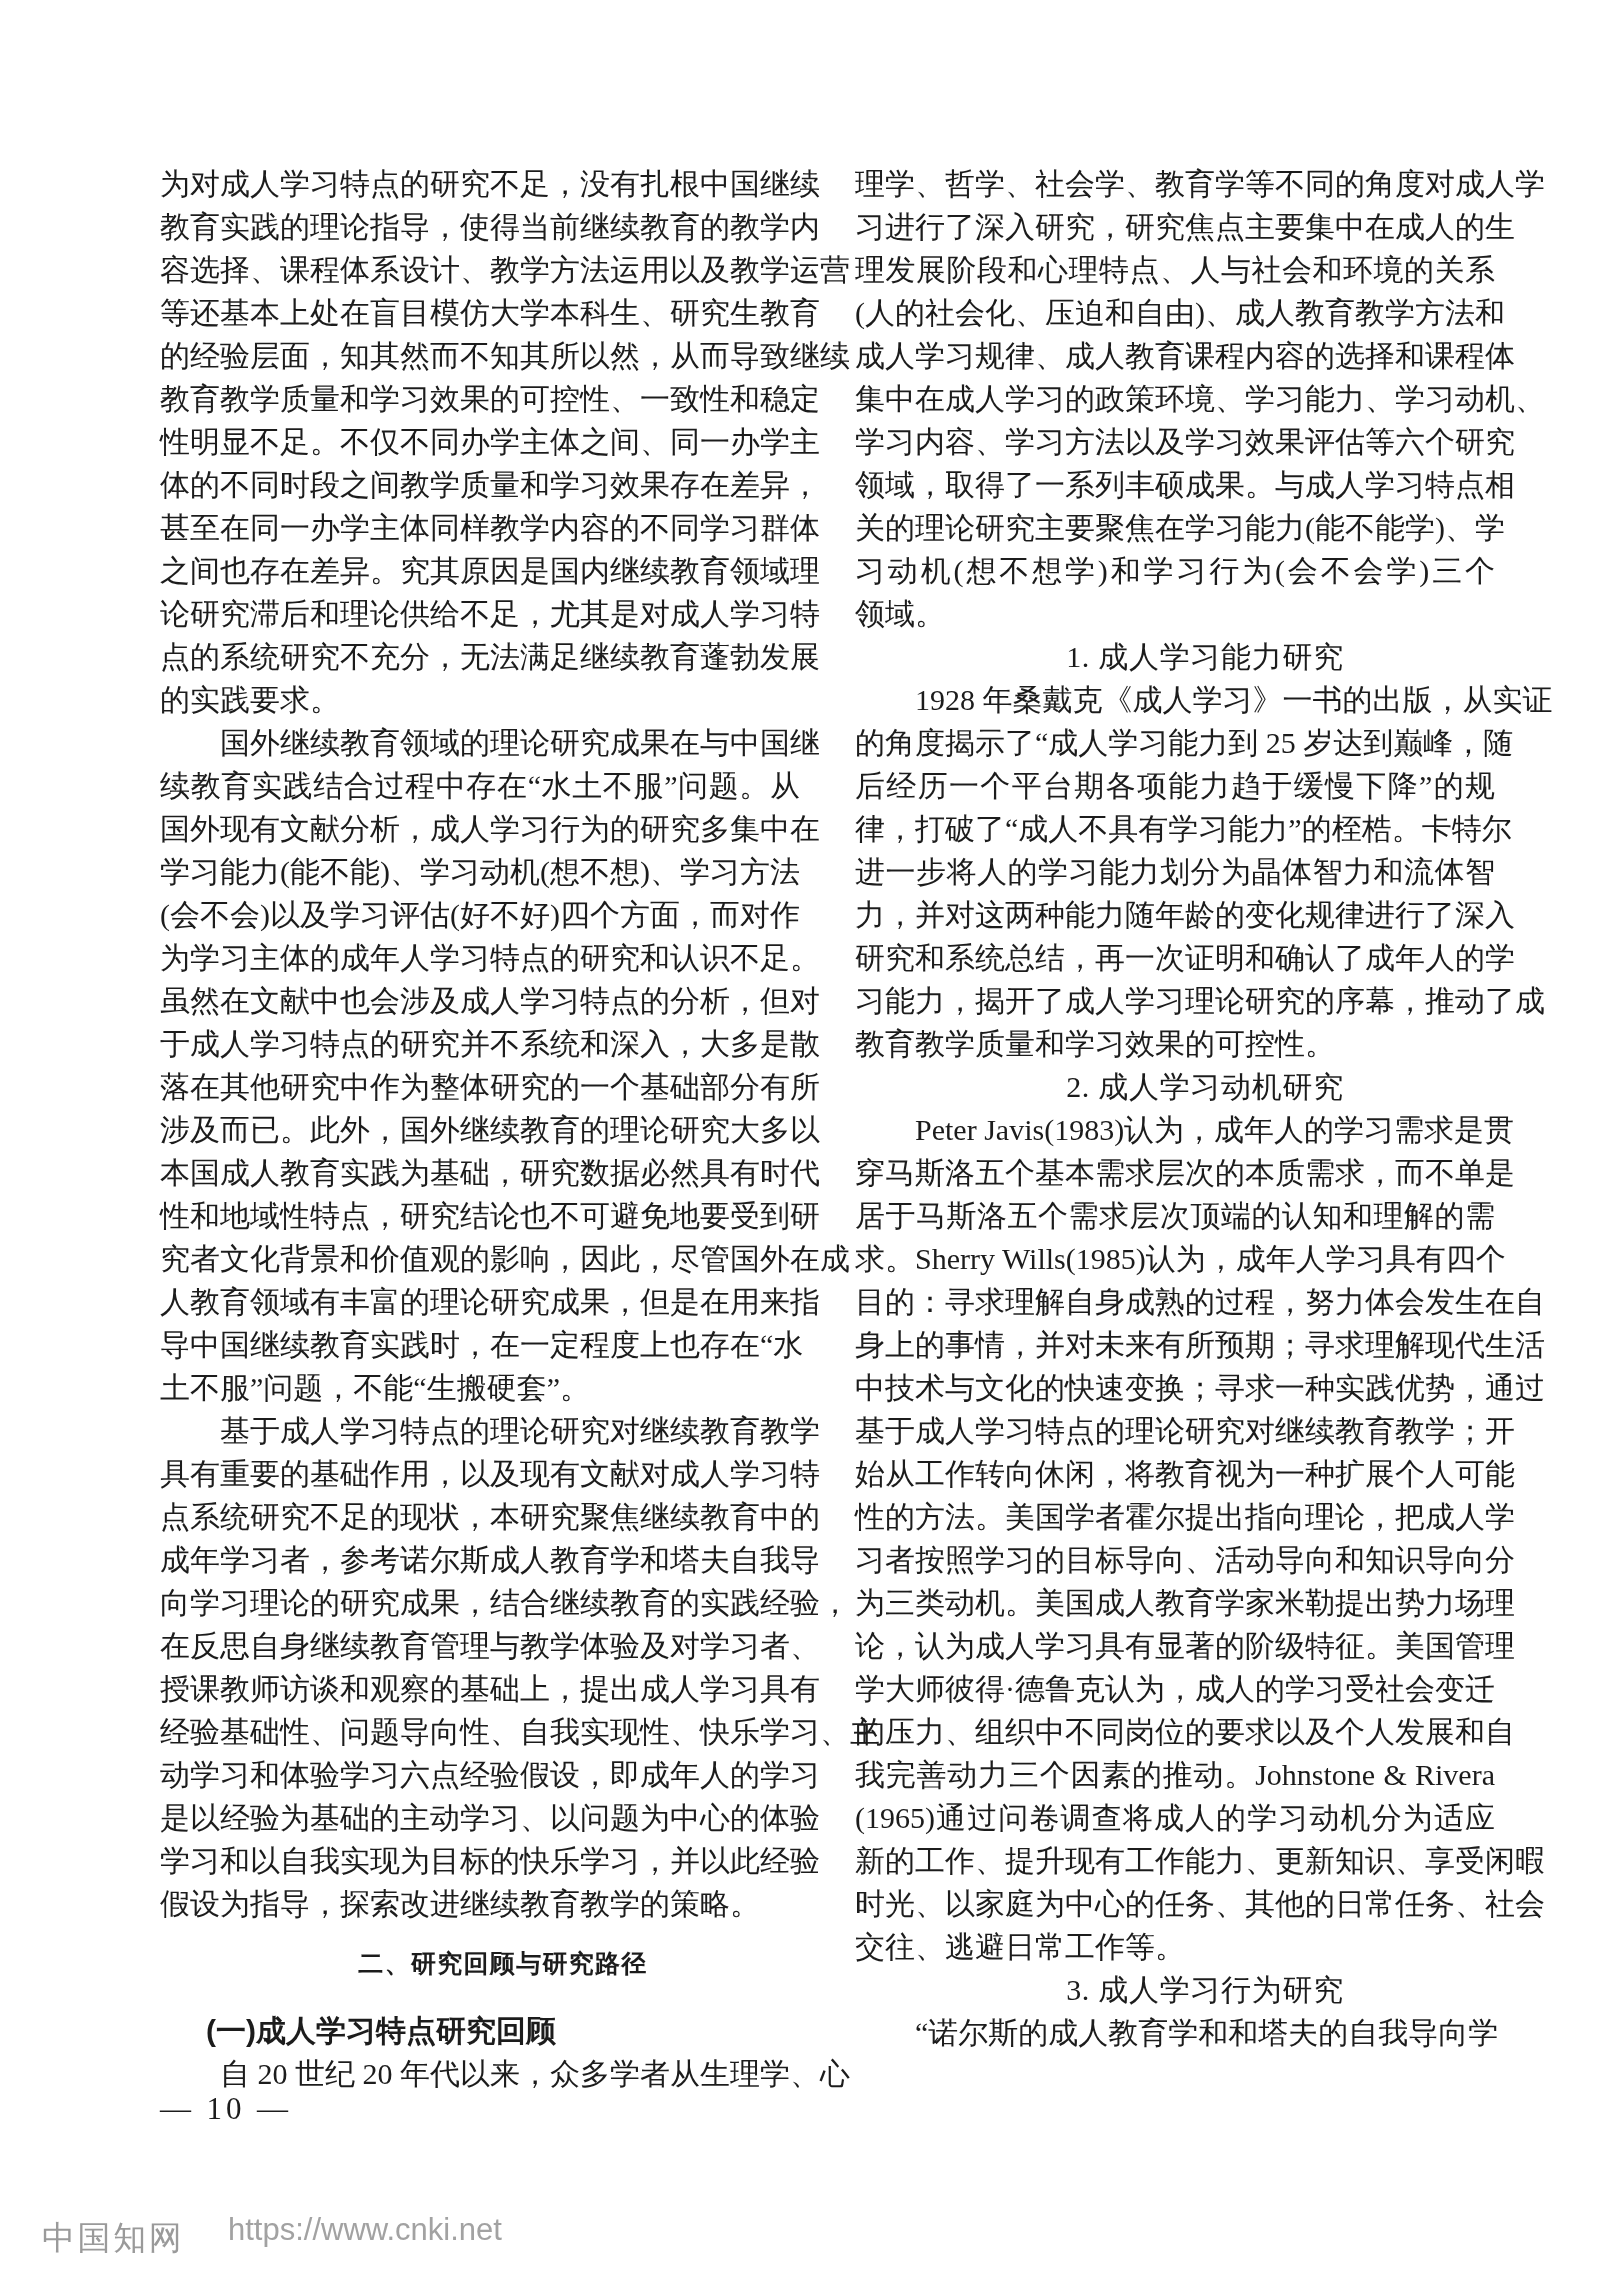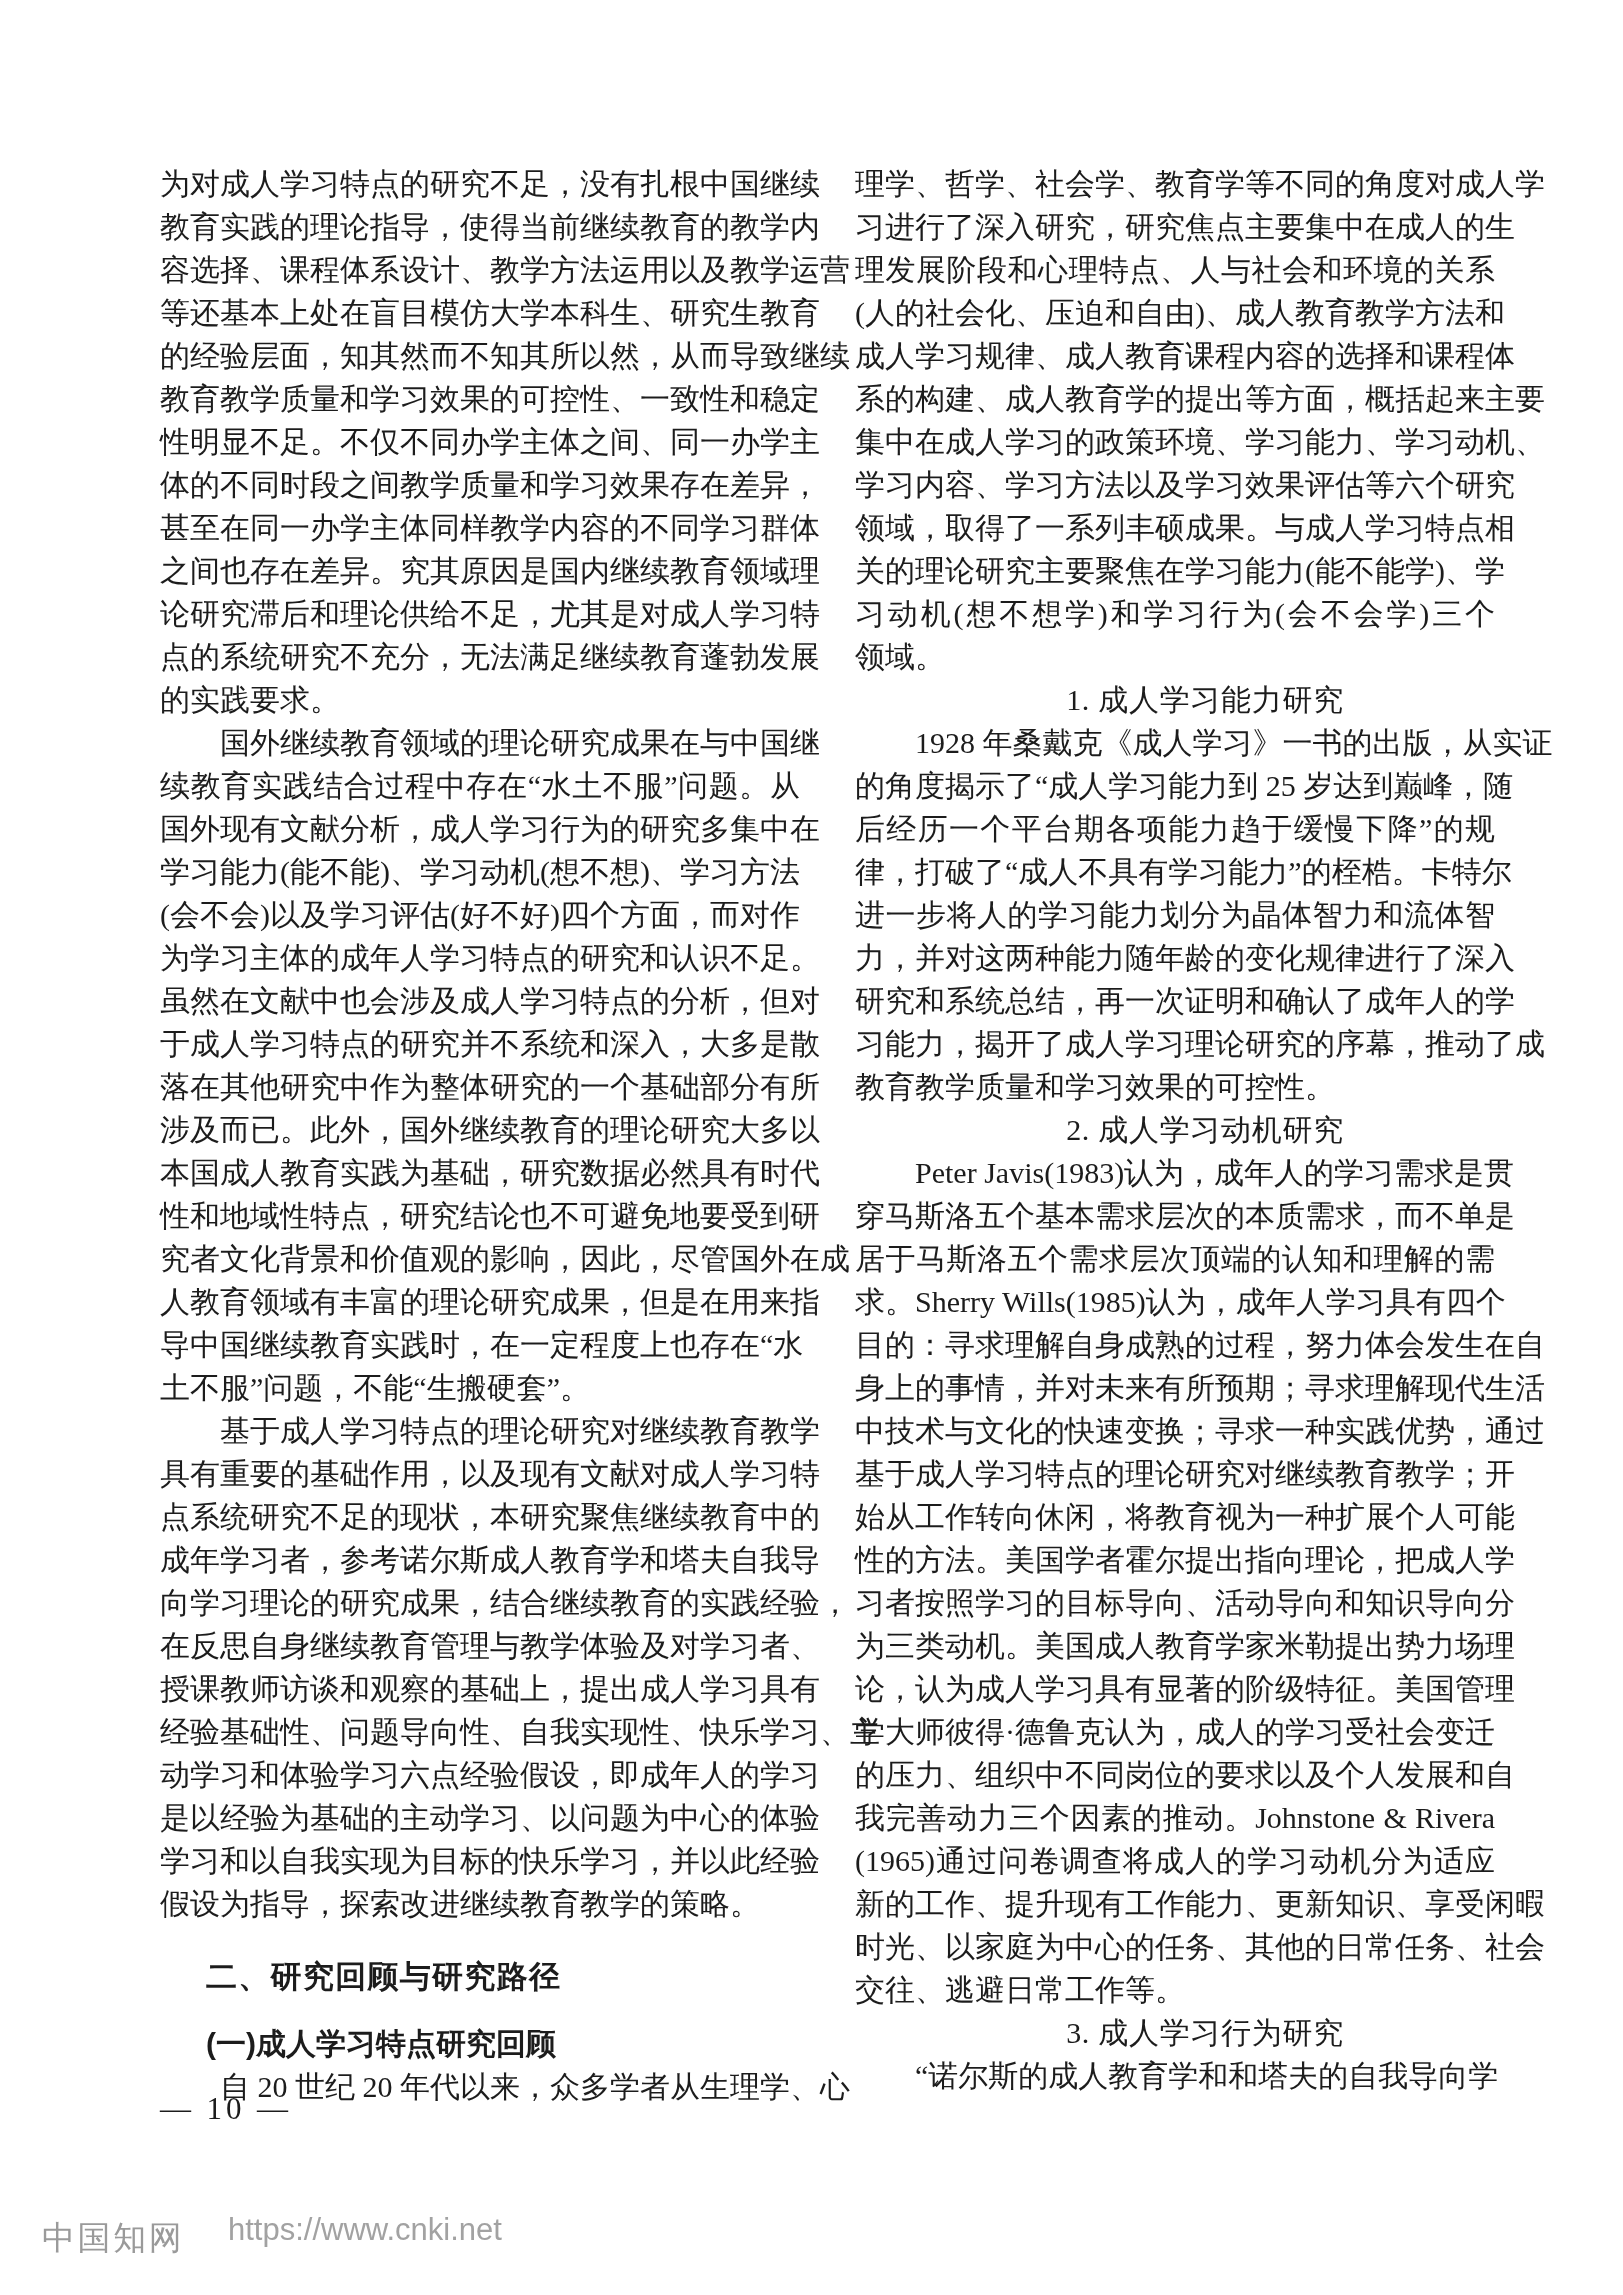--- a/index.html
+++ b/index.html
@@ -22,24 +22,25 @@
     text-align:justify;
     text-align-last:justify;
     text-justify:inter-character;
     white-space:nowrap;
   }
   .line.noj{text-align-last:left;}
   .line.indent{text-indent:2em;}
   .h1{
     font-family:"Liberation Sans","DejaVu Sans",sans-serif;
     font-weight:700;
-    font-size:31px;line-height:43px;
+    font-size:25px;line-height:43px;
     padding-left:46px;
-    margin-top:30px;
+    margin-top:17px;
     letter-spacing:1.3px;
+    text-align:center;
   }
   .h2{
     font-family:"Liberation Sans","DejaVu Sans",sans-serif;
     font-weight:700;
     font-size:30px;line-height:43px;
     padding-left:46px;
     margin-top:23.6px;
   }
   .h3{
     font-size:30px;line-height:43px;
@@ -127,21 +128,20 @@
         <div class="line indent">自 20 世纪 20 年代以来，众多学者从生理学、心</div>
       </div>
     </div>
   <div class="col col-right">
       <div>
         <div class="line">理学、哲学、社会学、教育学等不同的角度对成人学</div>
         <div class="line">习进行了深入研究，研究焦点主要集中在成人的生</div>
         <div class="line">理发展阶段和心理特点、人与社会和环境的关系</div>
         <div class="line">(人的社会化、压迫和自由)、成人教育教学方法和</div>
         <div class="line">成人学习规律、成人教育课程内容的选择和课程体</div>
-        <div class="line">系的构建、成人教育学的提出等方面，概括起来主要</div>
         <div class="line">集中在成人学习的政策环境、学习能力、学习动机、</div>
         <div class="line">学习内容、学习方法以及学习效果评估等六个研究</div>
         <div class="line">领域，取得了一系列丰硕成果。与成人学习特点相</div>
         <div class="line">关的理论研究主要聚焦在学习能力(能不能学)、学</div>
         <div class="line">习动机(想不想学)和学习行为(会不会学)三个</div>
         <div class="line noj">领域。</div>
       </div>
       <div class="h3">1. 成人学习能力研究</div>
       <div>
         <div class="line indent">1928 年桑戴克《成人学习》一书的出版，从实证</div>

